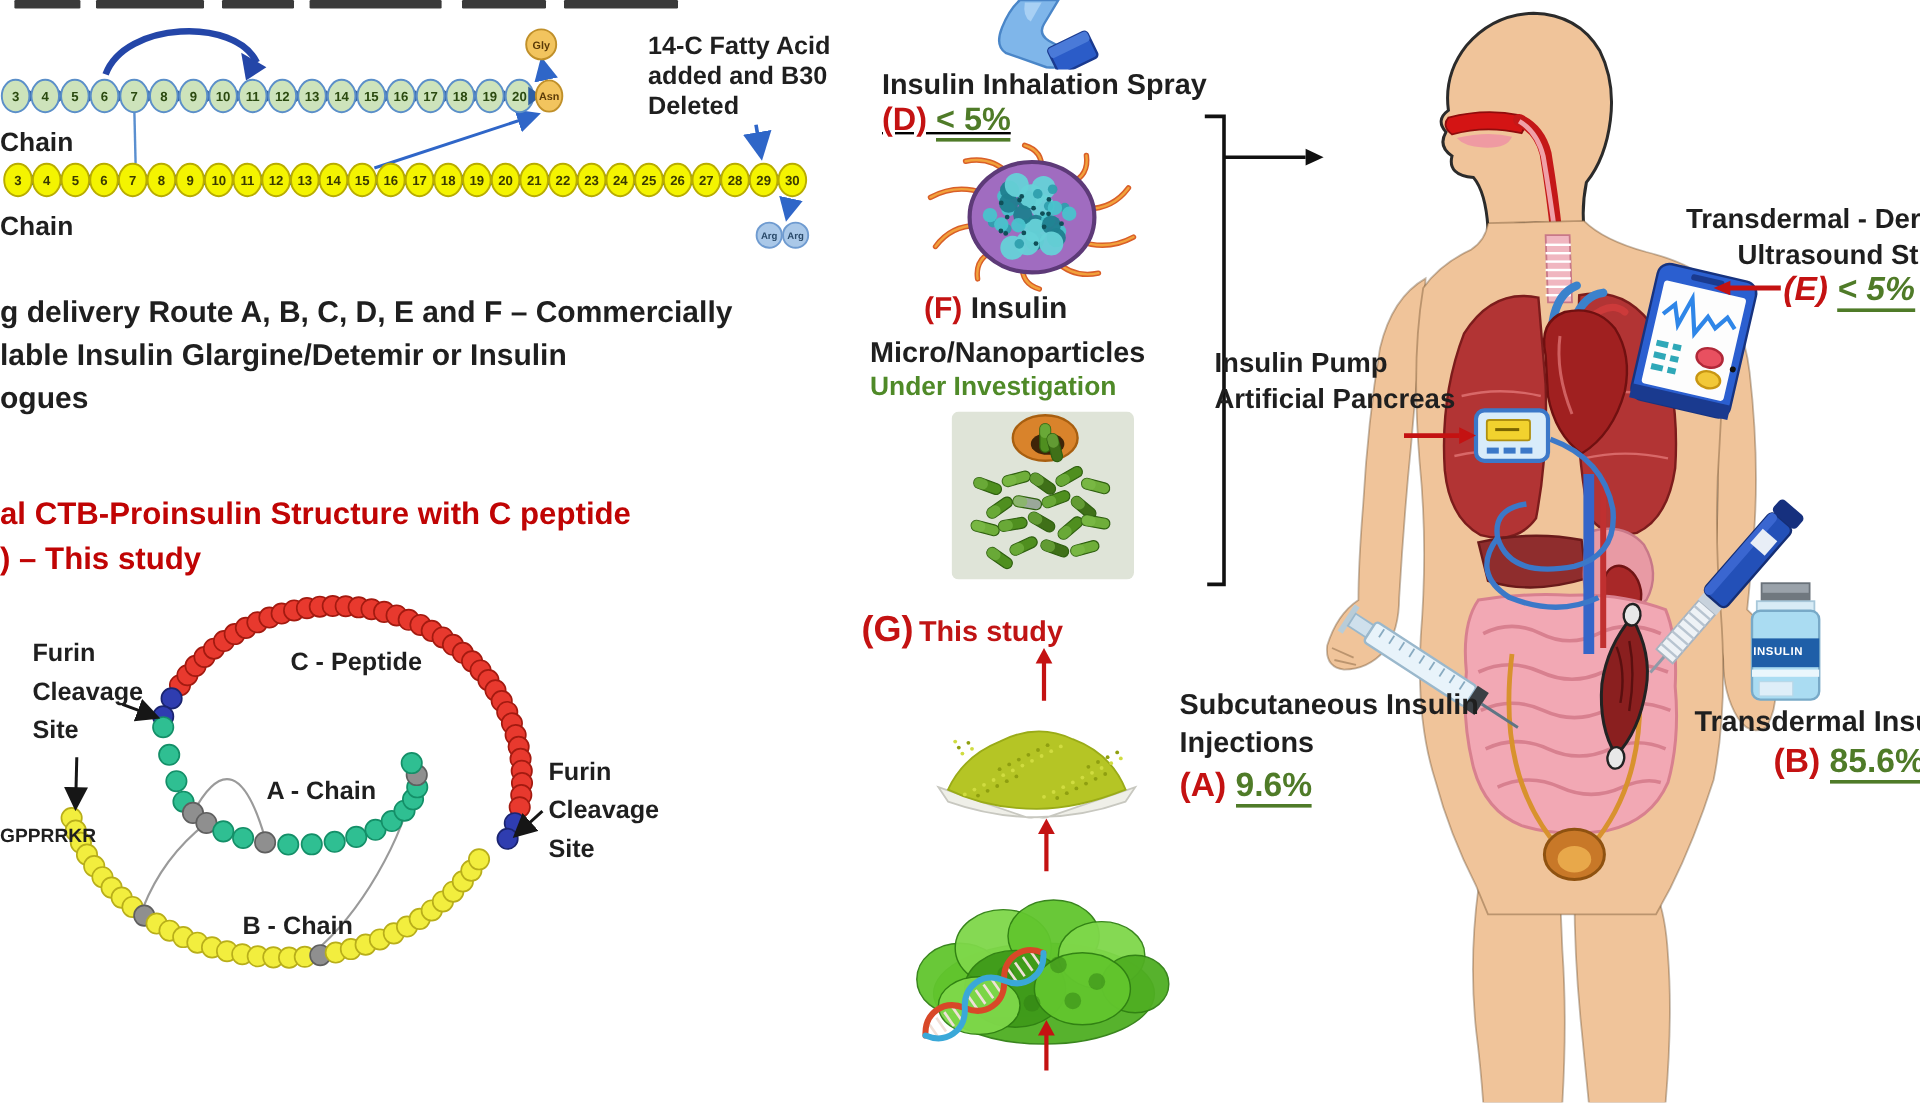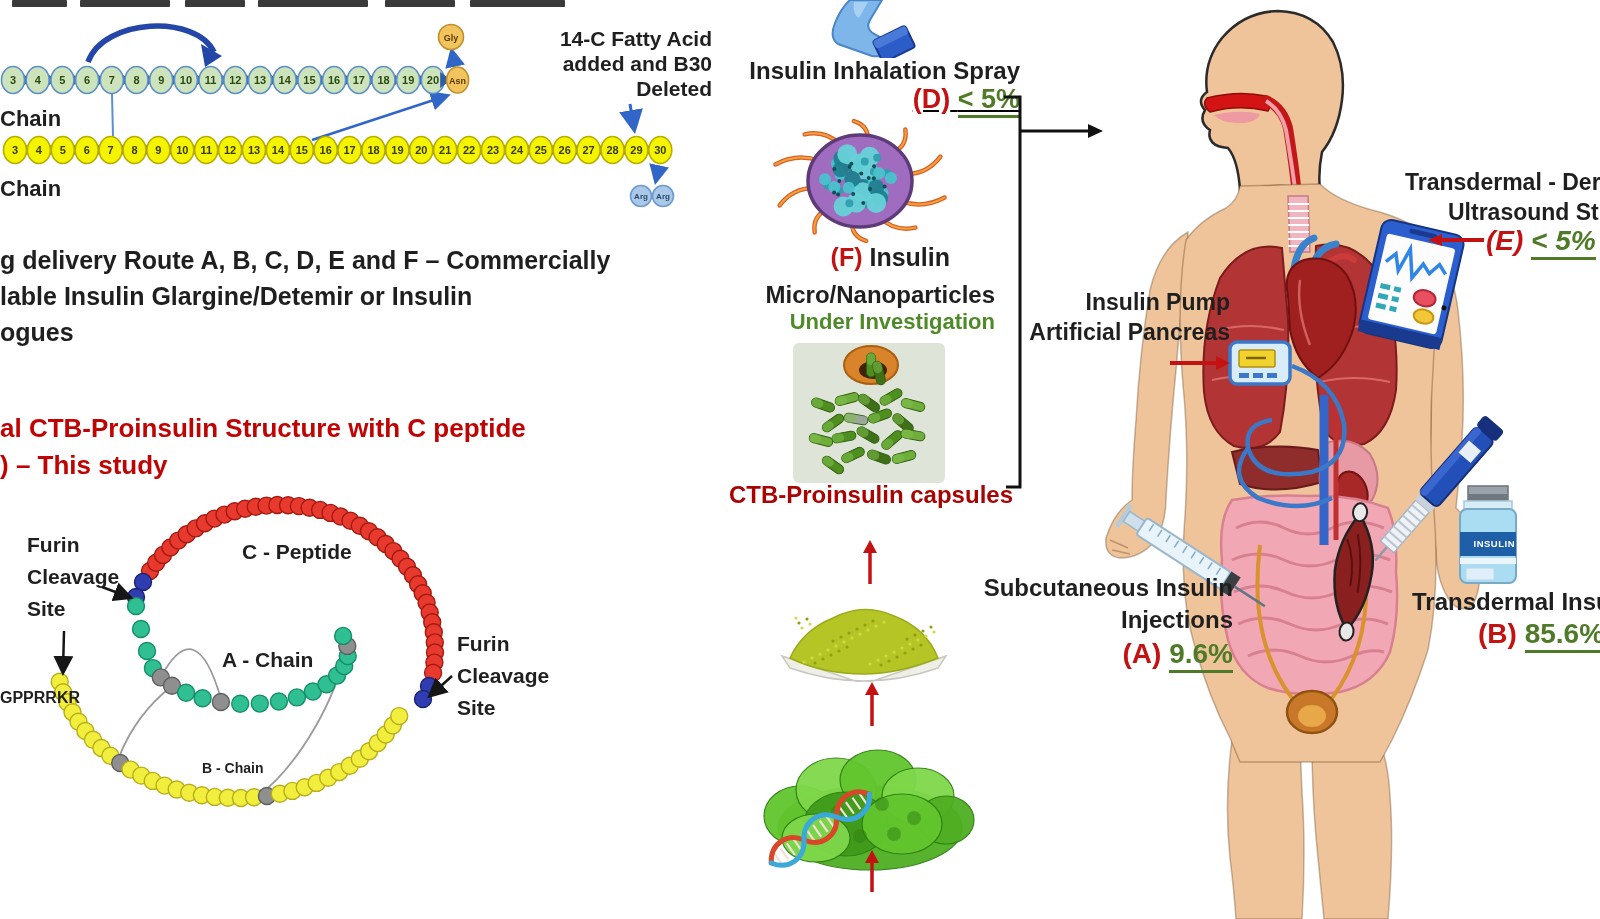--- a/index.html
+++ b/index.html
@@ -1,21 +1,21 @@
 <!DOCTYPE html>
 <html><head>
 <meta charset="utf-8">
 <style>
   html,body{margin:0;padding:0;background:#fff;}
   #fig{position:relative;width:1600px;height:919px;background:#ffffff;overflow:hidden;
        font-family:"Liberation Sans",sans-serif;}
   .abs{position:absolute;margin:0;}
   .b{font-weight:700;}
   .nw{white-space:nowrap;}
-  .ctr{text-align:right;}
+  .ctr{text-align:left;}
   .blk{color:#1f1f1f;}
   .red{color:#c41212;}
   .dred{color:#a80404;}
   .hred{color:#c00404;}
   .grn{color:#4f7b28;}
   .gu{border-bottom:3px solid #4f7b28;padding-bottom:1px;}
   .frag{position:absolute;top:0;height:7px;background:#3a3a3a;border-radius:1px;}
   svg{display:block;}
 </style>
 </head>
@@ -324,21 +324,21 @@
     </svg>
 
   <div class="abs b blk" style="left:27px;top:529px;font-size:21px;line-height:32px;">
     <div>Furin</div>
     <div>Cleavage</div>
     <div>Site</div>
   </div>
   <div class="abs b blk nw" style="left:0;top:689px;font-size:16px;">GPPRRKR</div>
   <div class="abs b blk nw" style="left:242px;top:540px;font-size:21px;">C - Peptide</div>
   <div class="abs b blk nw" style="left:222px;top:648px;font-size:21px;">A - Chain</div>
-  <div class="abs b blk nw" style="left:202px;top:760px;font-size:14px;">B - Chain</div>
+  <div class="abs b blk nw" style="left:202px;top:760px;font-size:21px;">B - Chain</div>
   <div class="abs b blk" style="left:457px;top:628px;font-size:21px;line-height:32px;">
     <div>Furin</div>
     <div>Cleavage</div>
     <div>Site</div>
   </div>
 
   <svg id="inhaler-svg" class="abs" style="left:812px;top:0;" width="110" height="58" viewBox="0 0 110 58">
       <path d="M 38,0 L 70,0 L 58,20 Q 53,28 62,34 L 88,48 Q 78,58 60,56 L 26,44 Q 17,38 23,23 Q 29,8 38,0 Z" fill="#7fb6ea" stroke="#4a86c8" stroke-width="2"></path>
       <path d="M 42,2 L 56,2 L 47,18 Q 40,14 42,2 Z" fill="#a8d0f4"></path>
       <g transform="rotate(-26 82 44)">
@@ -511,21 +511,24 @@
       <g transform="translate(40,122) rotate(35)">
         <rect x="-12" y="-4.5" width="24" height="9" rx="4.5" fill="#4f8f1f" stroke="#2f6010" stroke-width="1"></rect>
         <rect x="-12" y="-4.5" width="12" height="9" rx="4.5" fill="#7fbf4a" opacity="0.55"></rect>
       </g>
       <g transform="translate(111,114) rotate(-15)">
         <rect x="-12" y="-4.5" width="24" height="9" rx="4.5" fill="#6fae3a" stroke="#2f6010" stroke-width="1"></rect>
         <rect x="-12" y="-4.5" width="12" height="9" rx="4.5" fill="#7fbf4a" opacity="0.55"></rect>
       </g>
     </svg>
 
-  <div class="abs b dred ctr nw" style="left:718px;top:481px;width:295px;font-size:24px;">CTB-Proinsulin capsules</div>
+  <div class="abs b ctr nw" style="left:718px;top:508px;width:295px;">
+    <span class="red" style="font-size:30px;">(G)</span>
+    <span style="font-size:24px;color:#c01414;">This study</span>
+  </div>
 
   <svg class="abs red-up" style="left:860px;top:538px;" width="20" height="48" viewBox="0 0 20 48">
       <line x1="10" y1="46" x2="10" y2="12" stroke="#c41212" stroke-width="3.5"></line>
       <polygon points="10,2 3,15 17,15" fill="#c41212"></polygon>
     </svg>
 
   <svg id="powder-svg" class="abs" style="left:778px;top:592px;" width="172" height="90" viewBox="0 0 172 90">
       <path d="M 4,64 L 86,92 L 168,64 L 160,76 Q 86,102 12,76 Z" fill="#efefe8" stroke="#c8c8c0" stroke-width="1.5"></path>
       <path d="M 12,66 Q 25,38 55,26 Q 86,10 116,24 Q 148,36 160,66 Q 120,82 86,82 Q 45,82 12,66 Z" fill="#b5c525" stroke="#9aab18" stroke-width="1.5"></path>
       <circle cx="18" cy="26" r="1.6" fill="#d0dc40"></circle>

